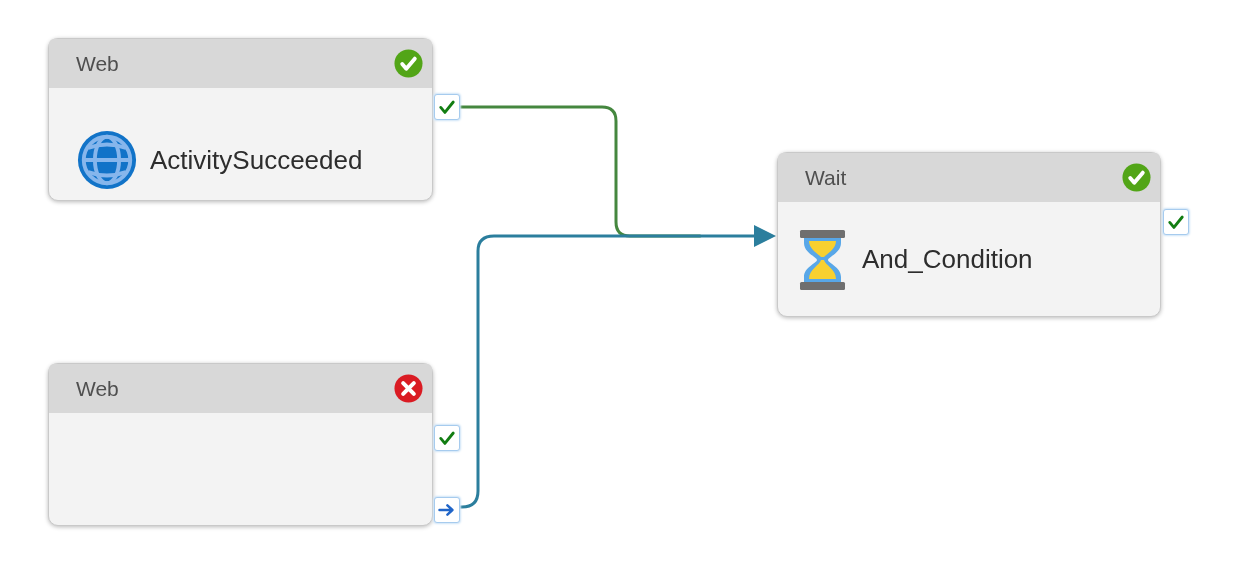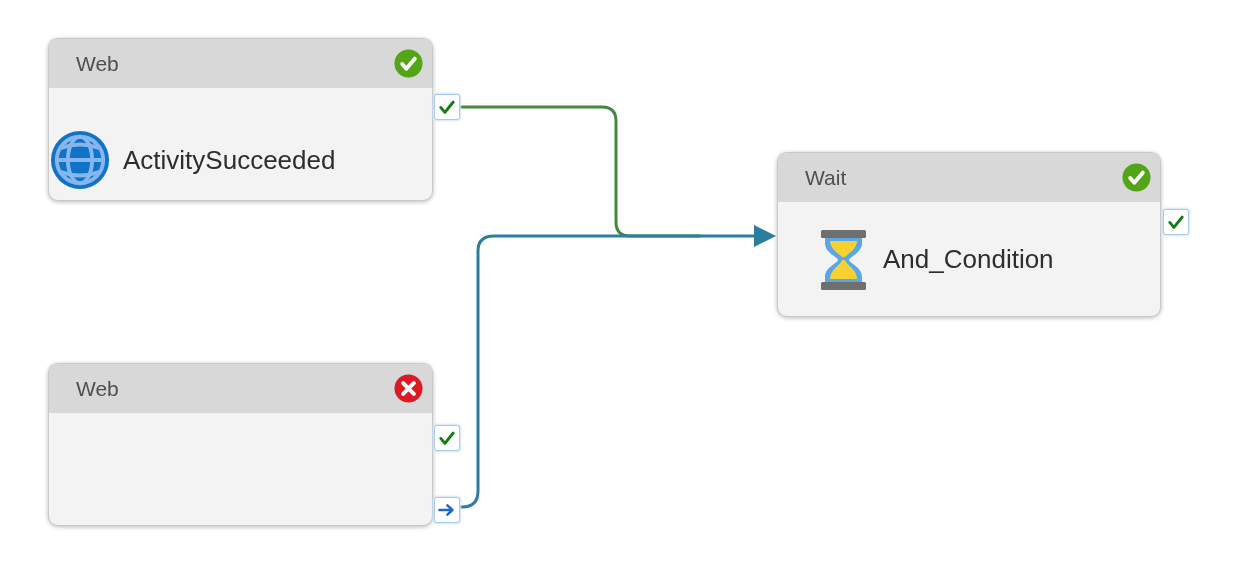--- a/index.html
+++ b/index.html
@@ -17,22 +17,22 @@
   .node-1{left:48px;top:38px;}
   .node-2{left:48px;top:363px;}
   .node-3{left:777px;top:152px;width:384px;height:165px;}
 
   .node-header{position:relative;height:49px;background:#d8d8d8;
         border-radius:5px 5px 0 0;display:flex;align-items:center;
         padding:0 0 0 27px;box-sizing:border-box;}
   .node-type{font-size:21px;color:#4f4f4f;}
   .badge{position:absolute;right:9px;top:10px;width:29px;height:29px;display:block;}
 
-  .node-body{display:flex;align-items:center;height:144px;box-sizing:border-box;}
-  .node-3 .node-body{height:115px;padding-left:41px;}
+  .node-body{display:flex;align-items:center;height:144px;padding-left:27px;box-sizing:border-box;}
+  .node-3 .node-body{height:115px;padding-left:20px;}
   .node-name{font-size:26px;color:#2d2d2d;margin-left:12px;white-space:nowrap;}
   .node-3 .node-name{margin-left:15px;}
 
   .act-icon{display:block;width:62px;height:62px;}
   .act-icon.hourglass{width:49px;height:64px;}
 
   
   .port{position:absolute;width:26px;height:26px;background:#ffffff;
         border:1px solid #a6cbee;border-radius:3px;
         box-shadow:0 0 2px 1px #cfe4f7;box-sizing:border-box;

